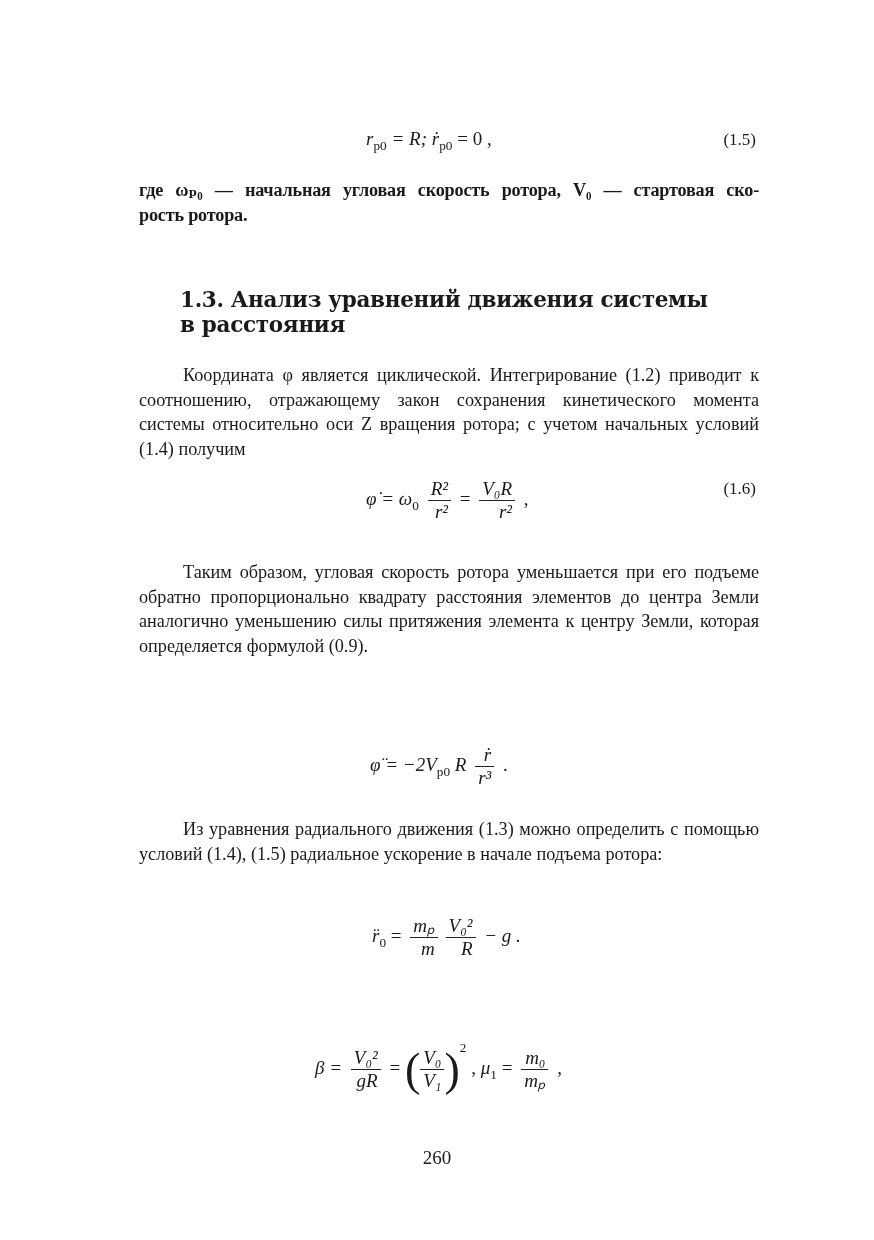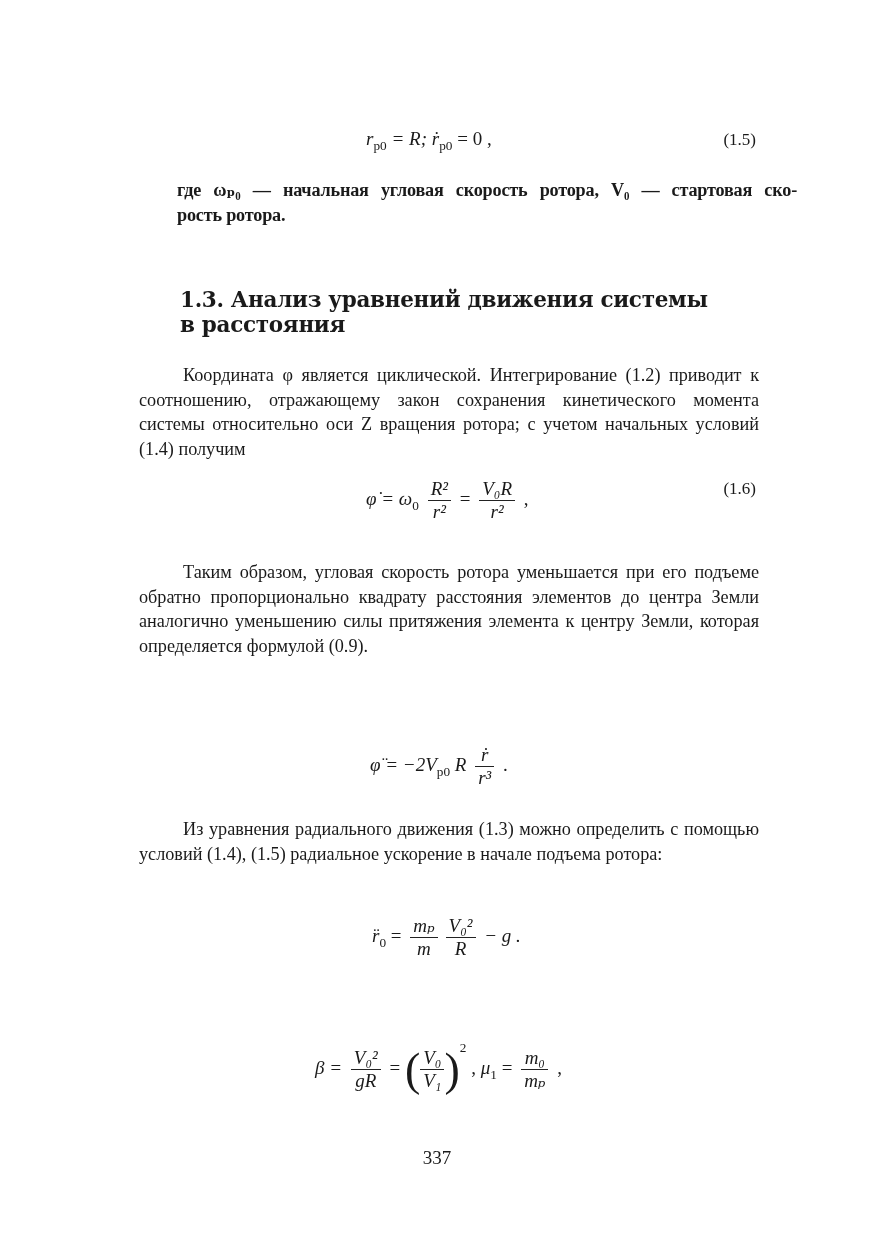--- a/index.html
+++ b/index.html
@@ -7,39 +7,39 @@
          font-family: "Liberation Serif", "DejaVu Serif", serif; color: #1a1a1a; }
   .page { position: absolute; left: 0; top: 0; width: 874px; height: 984px; }
   .para { position: absolute; left: 139px; width: 620px; font-size: 18.2px; line-height: 24.5px;
           text-align: justify; }
   .indent { text-indent: 44px; }
   .dense { font-weight: bold; letter-spacing: -0.2px; }
   .eq { position: absolute; font-size: 19px; font-style: italic; white-space: nowrap; }
   .eq .up { font-style: normal; }
   .eqnum { position: absolute; right: 118px; font-size: 17px; }
   sub, sup { font-size: 70%; }
-  .frac { display: inline-block; vertical-align: middle; text-align: center; margin: 0 4px; }
+  .frac { display: inline-block; vertical-align: middle; text-align: right; margin: 0 4px; font-family: Liberation Serif, serif; }
   .frac .num { display: block; border-bottom: 1px solid #222; padding: 0 3px; line-height: 22px; }
   .frac .den { display: block; padding: 0 3px; line-height: 22px; }
   .heading { position: absolute; left: 180px; top: 287px; font-size: 21.5px; line-height: 25px;
              font-weight: bold; font-family: "DejaVu Serif", serif; letter-spacing: -0.3px; }
   .pagenum { position: absolute; left: 0; width: 874px; top: 1147px; text-align: center; font-size: 19px; }
   .paren { font-size: 46px; font-style: normal; vertical-align: middle; font-weight: 200; }
 </style>
 </head>
 <body>
 
 <div class="page">
 
   <div class="eq" style="left:366px; top:128px;">
     <span>r</span><sub class="up">p0</sub><span> = R;  </span><span>ṙ</span><sub class="up">p0</sub><span class="up"> = 0 ,</span>
   </div>
   <div class="eqnum" style="top:130px;">(1.5)</div>
 
-  <div class="para dense" style="top:178px;margin-left:38px;">
+  <div class="para dense" style="top:178px;">
     <div style="text-align:justify; text-align-last:justify;">где ωₚ₀ — начальная угловая скорость ротора, V₀ — стартовая ско-</div>
     <div>рость ротора.</div>
   </div>
 
   <div class="heading">
     <div>1.3. Анализ уравнений движения системы</div>
     <div>в расстояния</div>
   </div>
 
   <div class="para indent" style="top:363px;">Координата φ является циклической. Интегрирование (1.2) приводит к соотношению, отражающему закон сохранения кинетического момента системы относительно оси Z вращения ротора; с учетом начальных условий (1.4) получим</div>
@@ -62,14 +62,14 @@
 
   <div class="eq" style="left:372px; top:915px;">
     <span>r̈</span><sub class="up">0</sub><span class="up"> = </span><span class="frac"><span class="num">mₚ</span><span class="den">m</span></span><span class="frac"><span class="num">V₀²</span><span class="den">R</span></span><span> − g .</span>
   </div>
 
 
   <div class="eq" style="left:315px; top:1040px;">
     <span>β = </span><span class="frac"><span class="num">V₀²</span><span class="den">gR</span></span><span class="up"> = </span><span class="paren">(</span><span class="frac" style="margin:0"><span class="num">V₀</span><span class="den">V₁</span></span><span class="paren">)</span><sup class="up" style="vertical-align:22px">2</sup><span class="up"> ,  </span><span>μ</span><sub class="up">1</sub><span class="up"> = </span><span class="frac"><span class="num">m₀</span><span class="den">mₚ</span></span><span class="up"> ,</span>
   </div>
 
-  <div class="pagenum">337</div>
+  <div class="pagenum">260</div>
 </div>
 
 </body></html>

